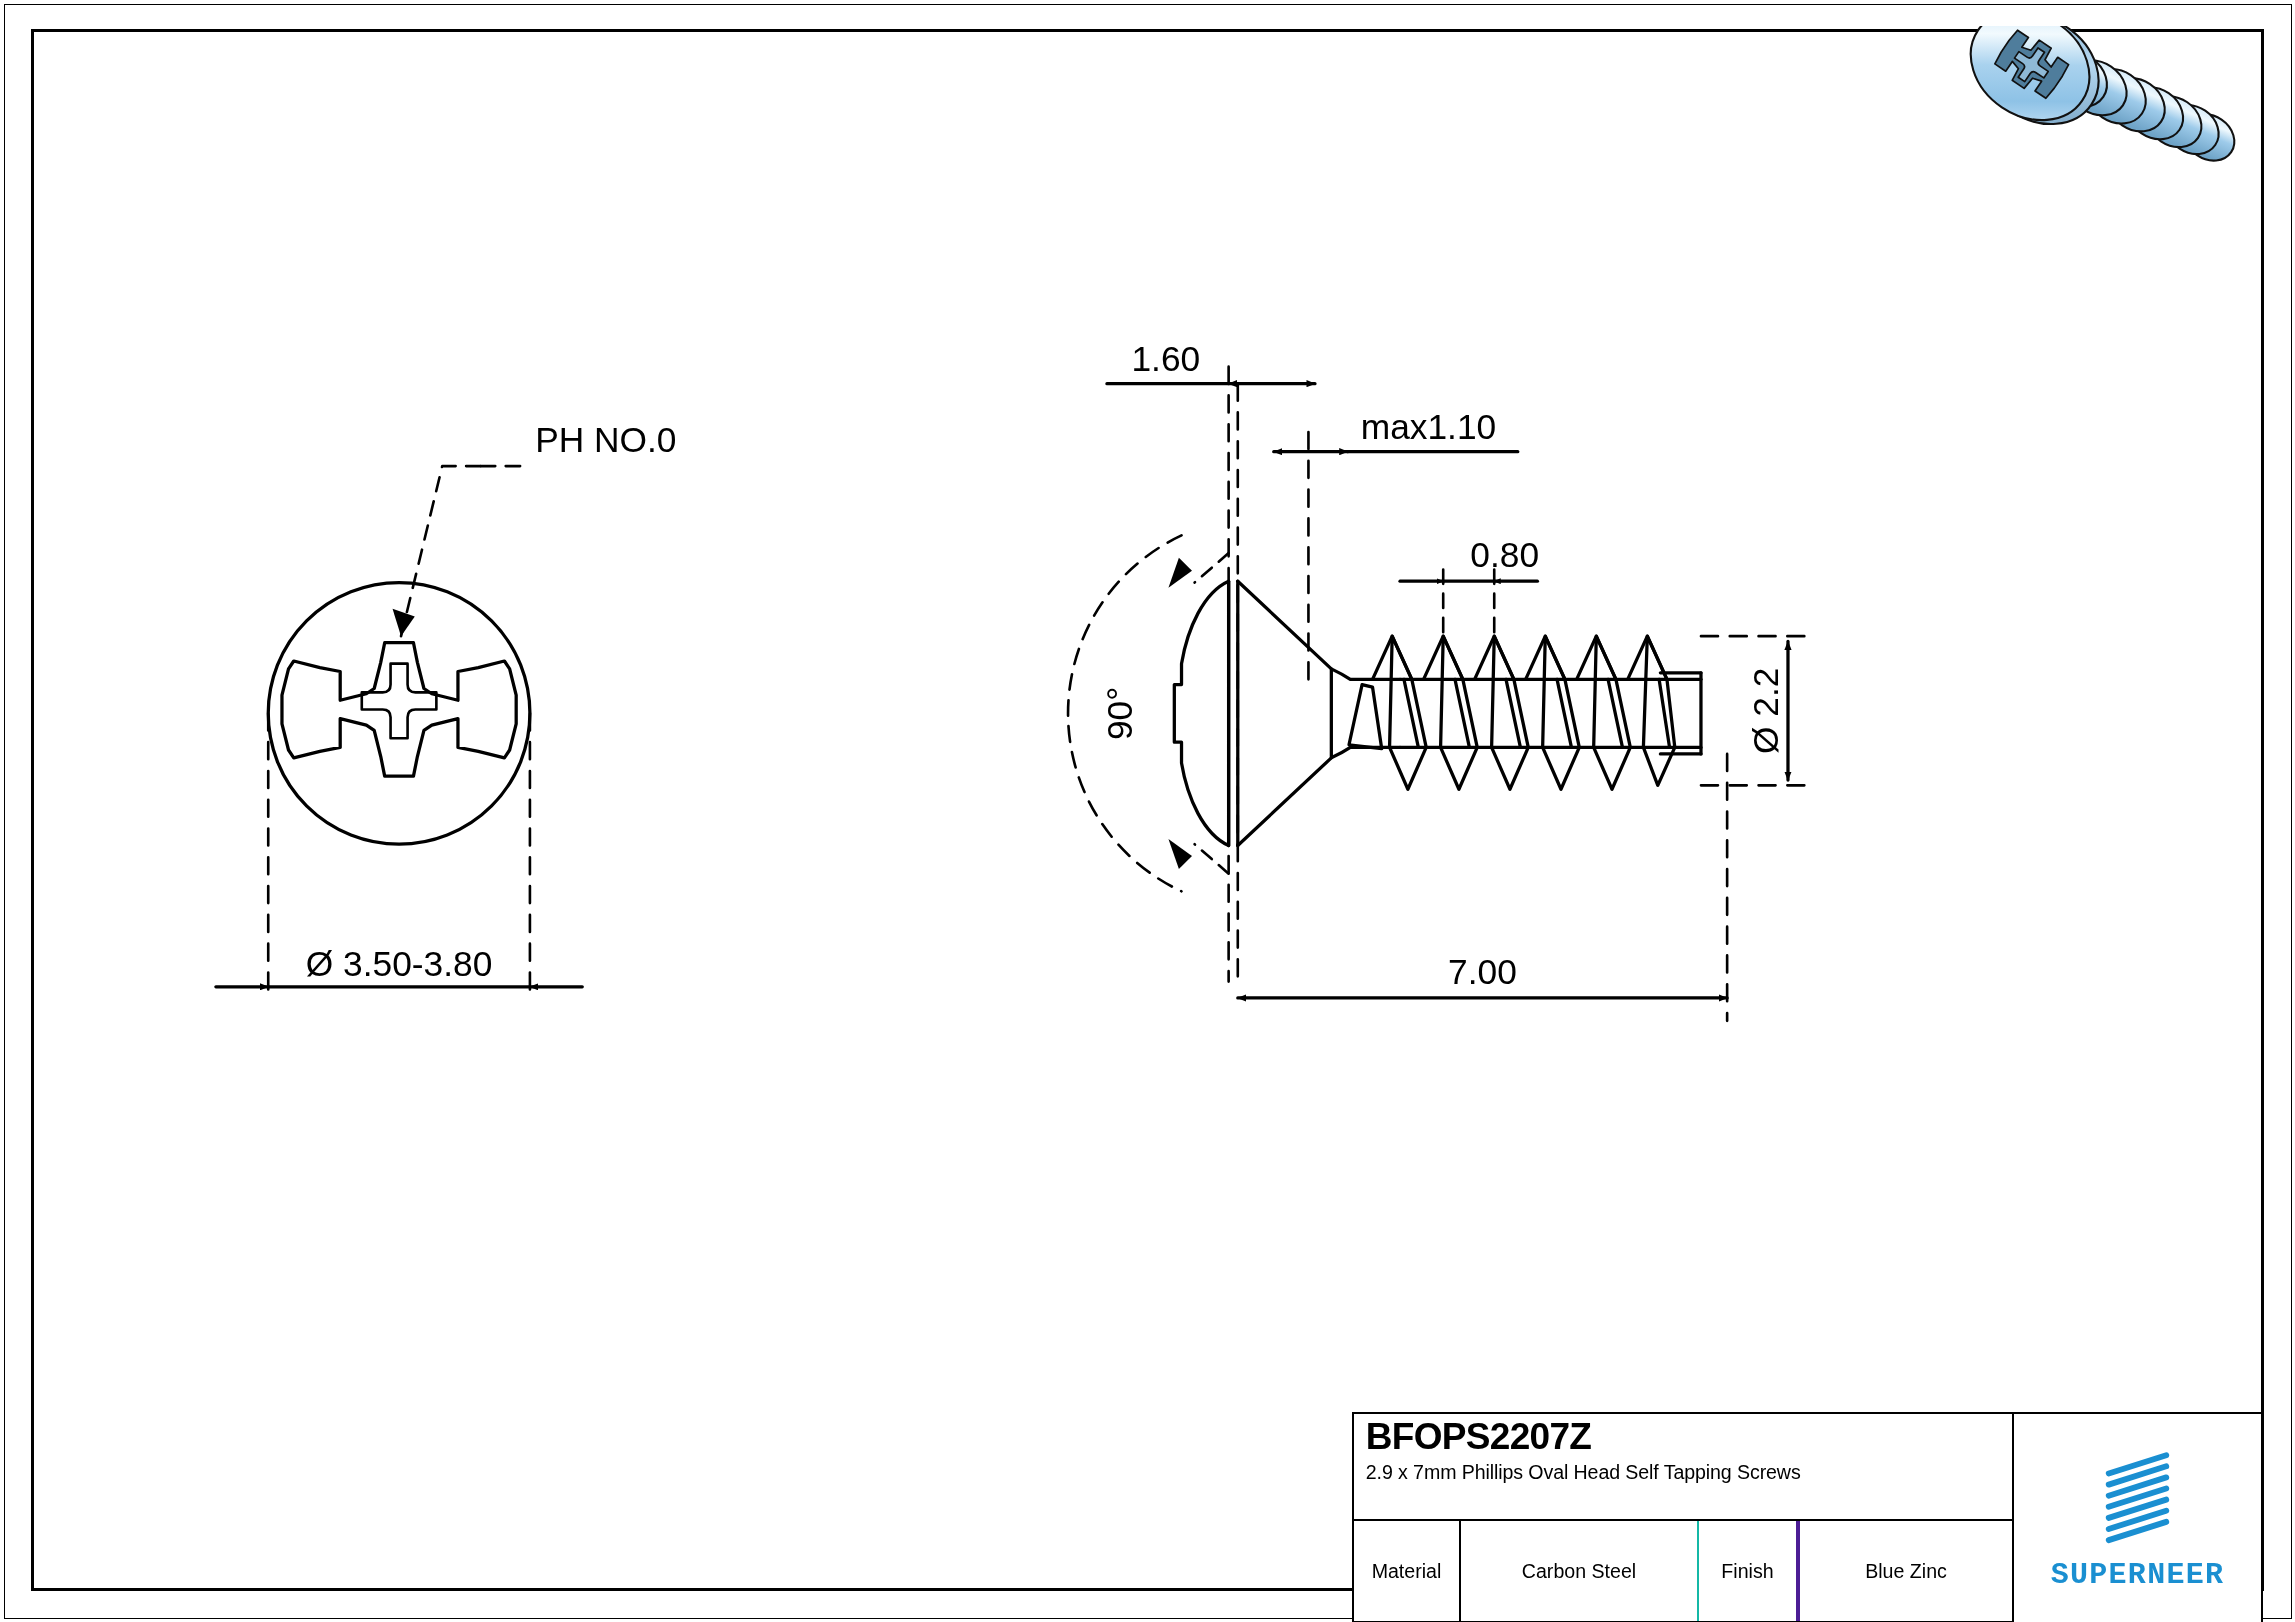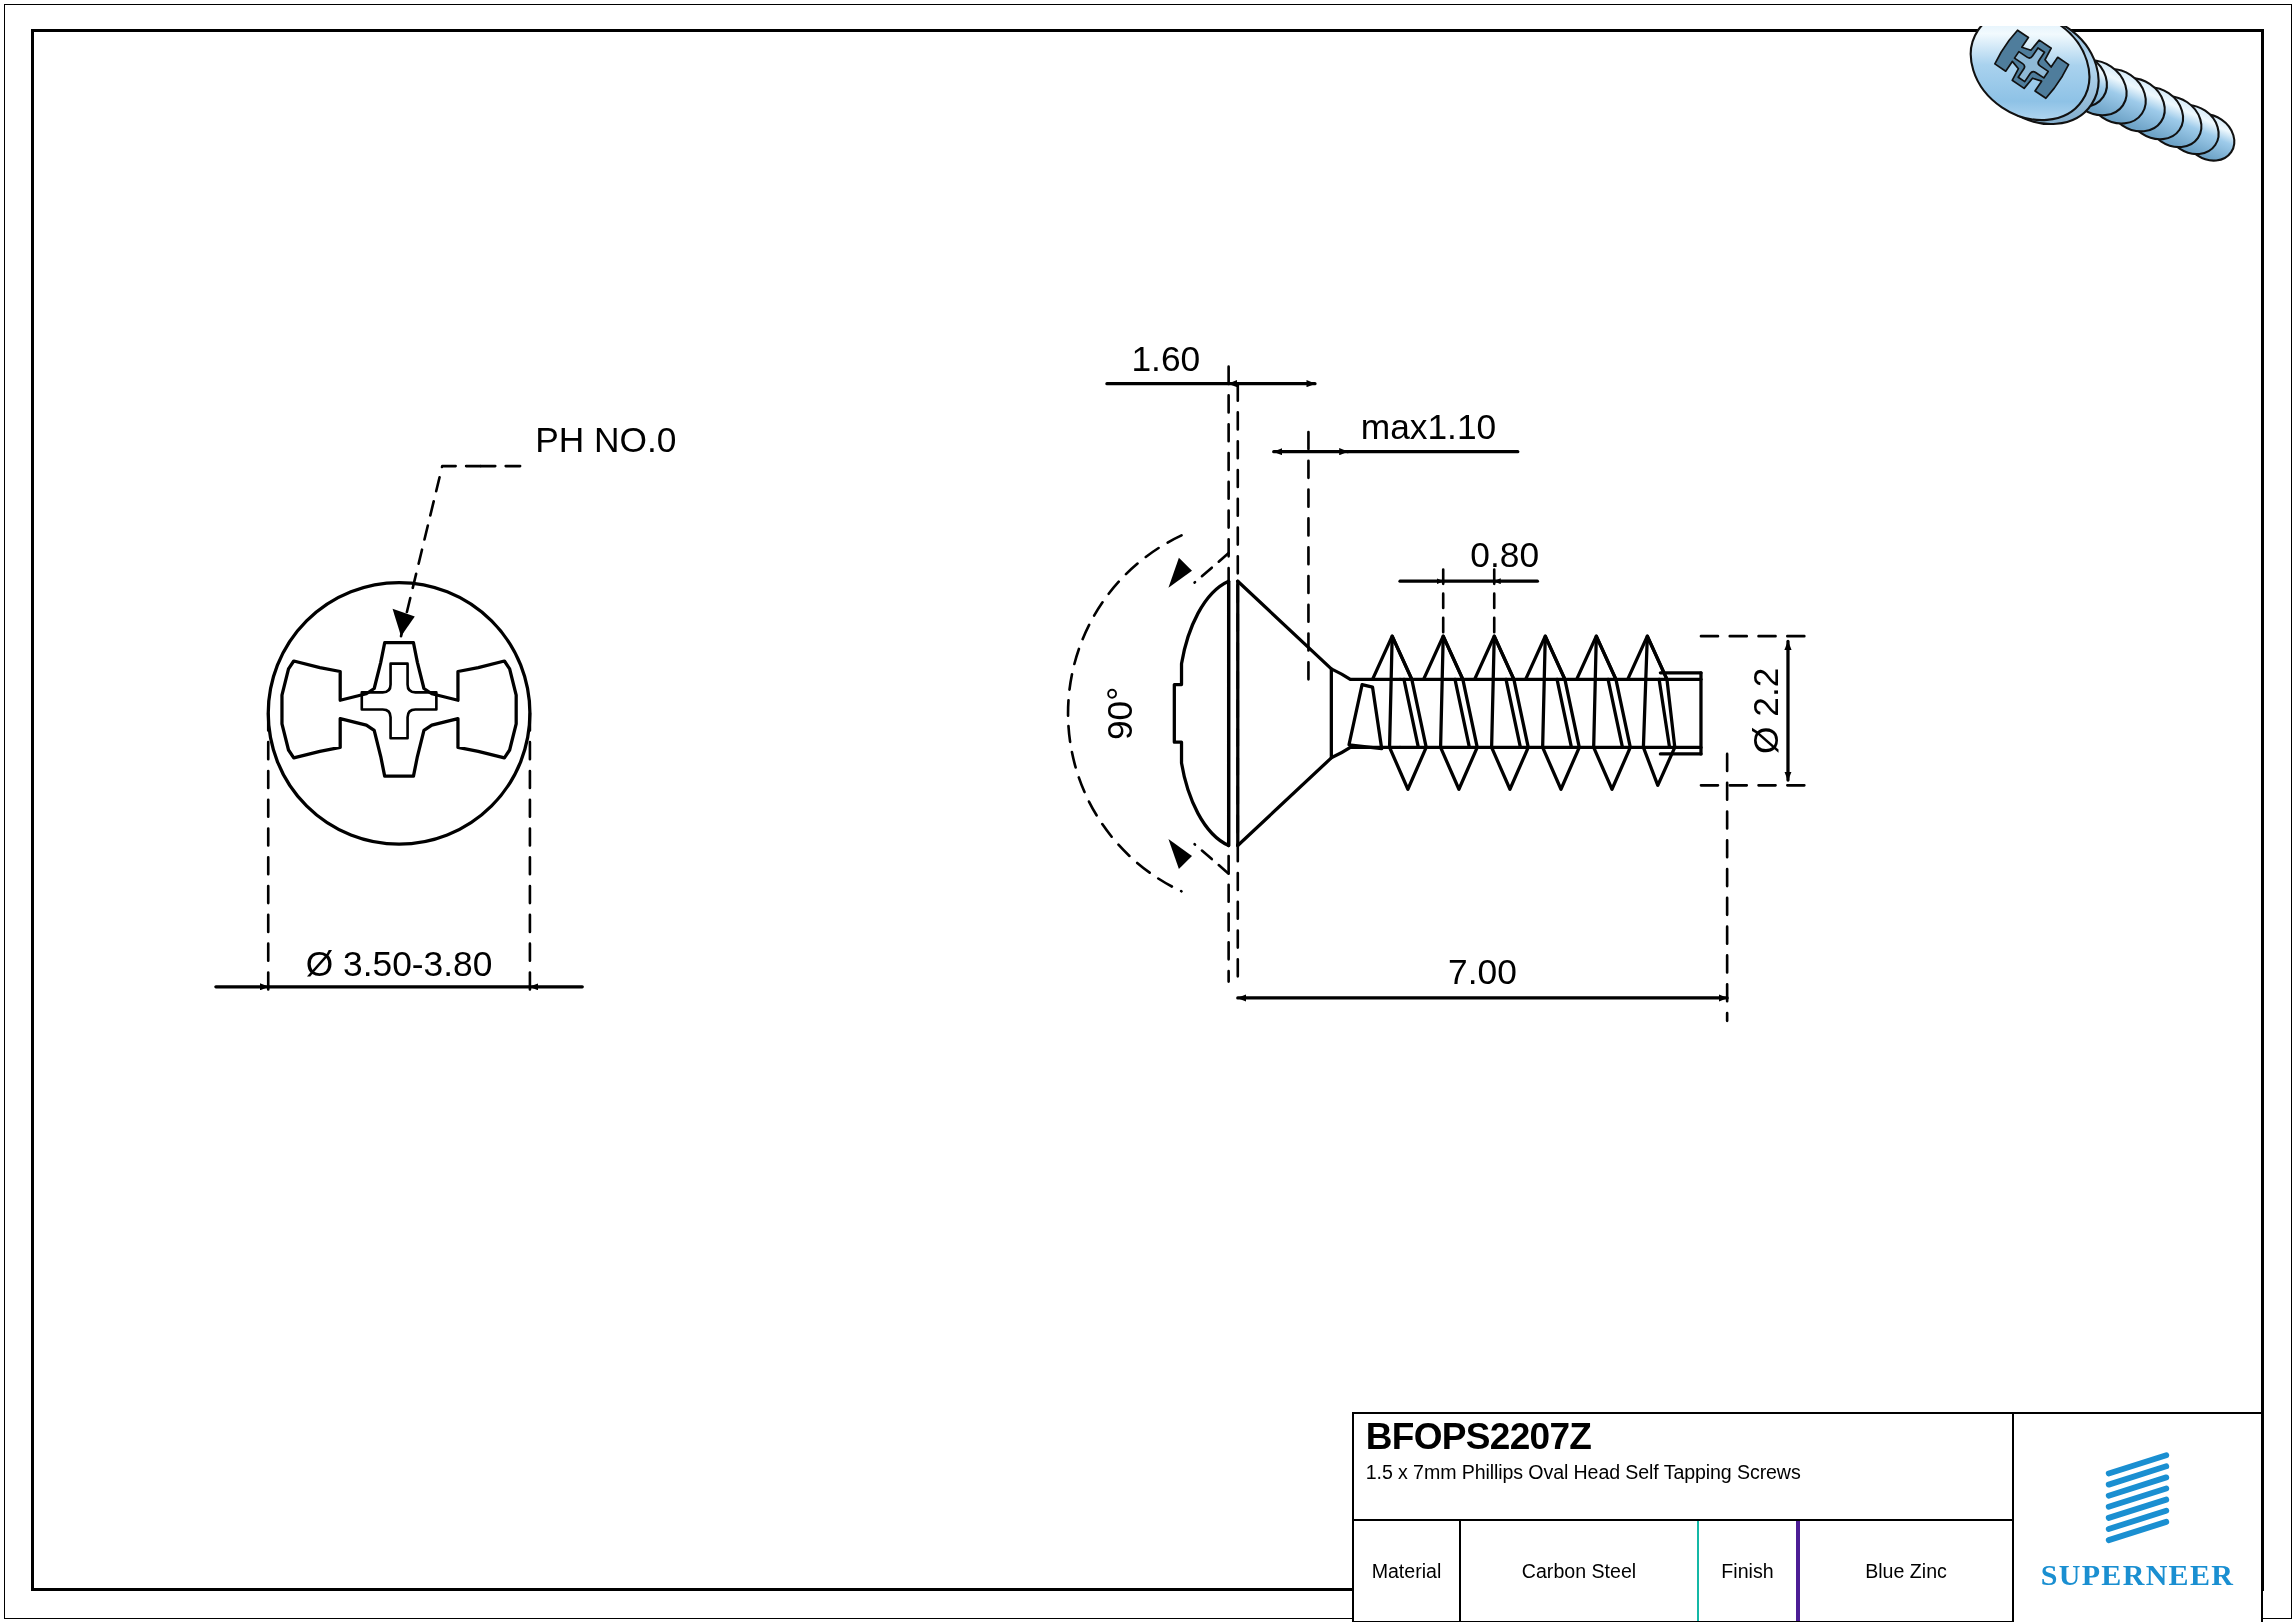--- a/index.html
+++ b/index.html
@@ -68,21 +68,21 @@
   .c-wvalue{flex:1;}
   .url{color:#1a8fd1;font-size:18.3px;}
 
   .tb-right{
     flex:1;display:flex;flex-direction:column;align-items:center;
     justify-content:center;padding-top:2.6px;
   }
   .logo-mark{width:79px;height:98px;}
   .logo-word{
     color:#1a8fd1;font-size:30px;font-weight:700;letter-spacing:1.3px;
-    font-family:Liberation Serif, serif;margin-top:12px;
+    font-family:Liberation Mono, monospace;margin-top:12px;
   }
 
   
   .render3d{position:absolute;left:1852px;top:26px;width:419px;height:151px;}
 </style>
 </head>
 <body>
 
 <div id="sheet">
 
@@ -270,21 +270,21 @@
       <path d="M262,20 L284,20 L286,40 L300,44 L300,26 L320,26 L322,46 L322,68 L320,88 L300,88 L300,70 L286,74 L284,94 L262,94 L260,74 L246,70 L246,88 L226,88 L224,68 L224,46 L226,26 L246,26 L246,44 L260,40 Z" fill="#4f7d9c"></path>
       <path d="M267,31 L279,31 L279,46 Q279,52 285,52 L300,52 L300,64 L285,64 Q279,64 279,70 L279,85 L267,85 L267,70 Q267,64 261,64 L246,64 L246,52 L261,52 Q267,52 267,46 Z" fill="#8fb9d6"></path>
     </g>
   </svg>
 
 
   <div class="titleblock">
     <div class="tb-left">
       <div class="tb-head">
         <div class="tb-partno">BFOPS2207Z</div>
-        <div class="tb-desc">1.5 x 7mm Phillips Oval Head Self Tapping Screws</div>
+        <div class="tb-desc">2.9 x 7mm Phillips Oval Head Self Tapping Screws</div>
       </div>
       <div class="tb-rows">
         <div class="tb-row first">
           <div class="tb-cell c-label">Material</div>
           <div class="tb-cell c-value">Carbon Steel</div>
           <div class="tb-cell c-label2">Finish</div>
           <div class="tb-cell c-value2">Blue Zinc</div>
         </div>
       </div>
     </div>

